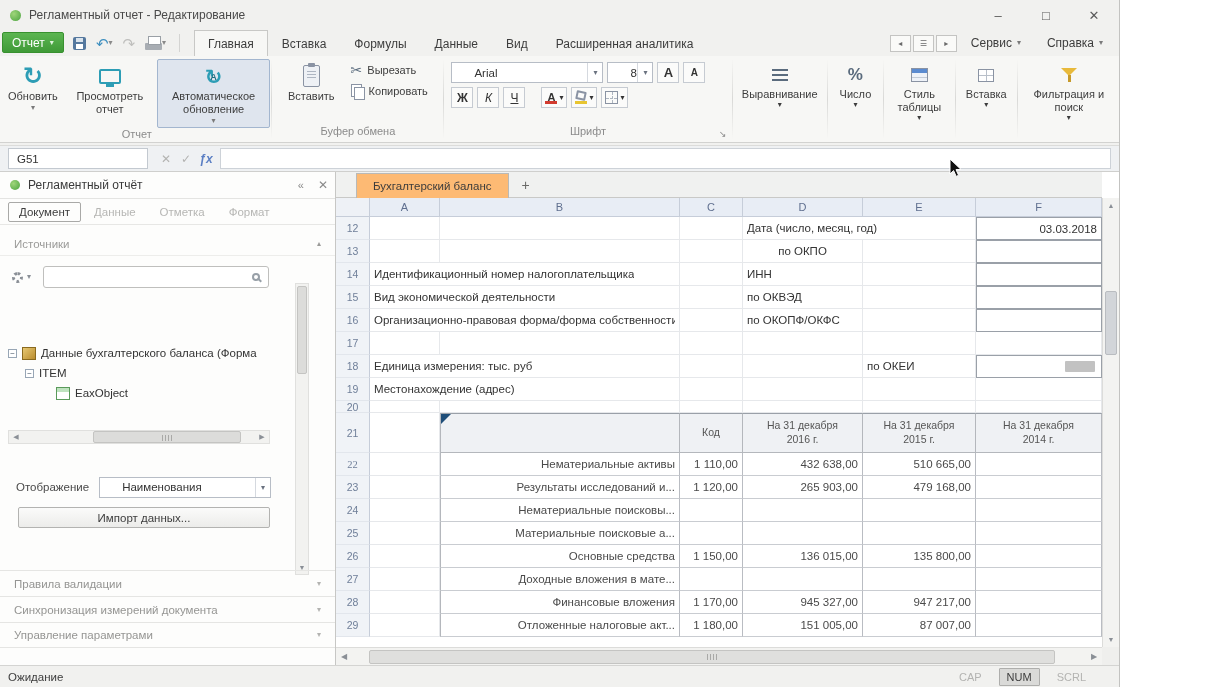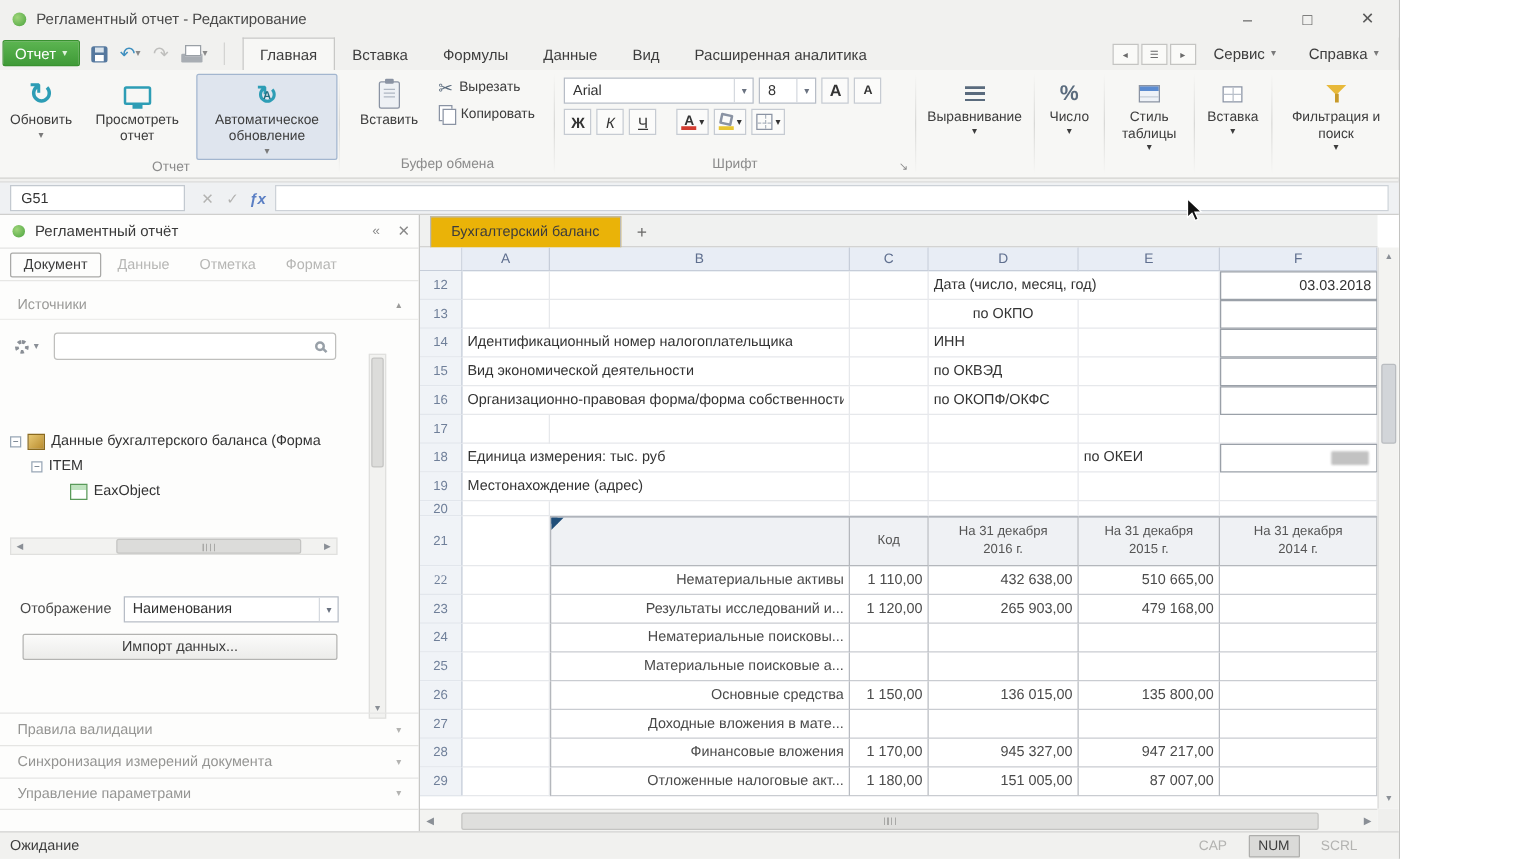--- a/index.html
+++ b/index.html
@@ -61,21 +61,21 @@
   .ic-paste::before{content:"";position:absolute;top:-3px;left:4px;width:7px;height:4px;background:#8a93a3;border-radius:1px}
   .ic-paste::after{content:"";position:absolute;top:5px;left:3px;width:9px;height:1px;background:#aeb6c2;box-shadow:0 3px 0 #aeb6c2,0 6px 0 #aeb6c2}
   .smallcol{display:flex;flex-direction:column;gap:3px;margin-left:6px;padding-top:2px}
   .smallbtn{display:flex;align-items:center;gap:5px;padding:2px 5px;font-size:11px;color:#3d3d3d}
   .ic-cut{color:#5a6b7d;font-size:14px;line-height:1}
   .ic-copy{position:relative;width:13px;height:14px}
   .ic-copy::before,.ic-copy::after{content:"";position:absolute;width:9px;height:11px;background:#fff;border:1px solid #8a93a3}
   .ic-copy::before{left:0;top:0}.ic-copy::after{left:3px;top:3px}
   .fontgroup{display:flex;flex-direction:column;gap:4px;padding:3px 6px 0 6px}
   .frow{display:flex;align-items:center;gap:4px}
-  .combo{height:21px;background:#fff;border:1px solid #b7bdc6;display:flex;align-items:center;padding-left:6px;font-size:11.5px;color:#333}
+  .combo{height:21px;background:#fff;border:1px solid #b7bdc6;display:flex;align-items:center;padding-left:22px;font-size:11.5px;color:#333}
   .combo .cbtn{margin-left:auto;width:15px;height:100%;border-left:1px solid #d5d9df;display:flex;align-items:center;justify-content:center;color:#6a7280;font-size:8px}
   .fbtn{height:21px;min-width:22px;border:1px solid #c6cbd2;background:#fbfbfa;display:flex;align-items:center;justify-content:center;font-size:12px;color:#333;padding:0 3px}
   .fbtn.grp{gap:2px}
   .redbar{display:inline-block;width:12px;height:3px;background:#d23b2f;margin-top:-2px}
   .ic-bucket{width:10px;height:9px;border:2px solid #8a93a3;border-radius:1px;transform:rotate(12deg)}
   .ylwbar{display:inline-block;width:12px;height:3px;background:#e8c531}
   .ic-borders{width:13px;height:13px;border:1px solid #8a93a3;position:relative}
   .ic-borders::before{content:"";position:absolute;left:0;top:6px;width:100%;border-top:1px dashed #aeb6c0}
   .ic-borders::after{content:"";position:absolute;top:0;left:6px;height:100%;border-left:1px dashed #aeb6c0}
   .dlauncher{position:absolute;right:4px;bottom:3px;font-size:9px;color:#8a8a8a}
@@ -147,21 +147,21 @@
   .importbtn{position:absolute;left:18px;top:335px;width:252px;height:21px;border:1px solid #b3b3b1;border-radius:2px;
     background:linear-gradient(#fbfbfa,#ececea);display:flex;align-items:center;justify-content:center;color:#3d3d3d}
   .psections{position:absolute;left:0;right:0;bottom:17px}
   .psection{height:26px;display:flex;align-items:center;padding:0 14px;border-top:1px solid #e5e5e3;color:#959593}
   .psection:last-child{border-bottom:1px solid #e5e5e3}
   .psection .caret{margin-left:auto;color:#b3b3b1}
 
   
   .sheet{position:absolute;left:336px;top:0;right:0;bottom:0;background:#fff}
   .tabbar{position:absolute;left:0;top:0;right:17px;height:26px;background:#f0f1f0;border-bottom:1px solid #c9c9c7;display:flex;align-items:flex-end}
-  .stab{height:25px;margin-left:8px;padding:0 16px;background:#eab308;border:1px solid #b9b9b7;border-bottom:none;display:flex;align-items:center;font-size:11.5px;color:#3c3c3c;position:relative;top:1px}
+  .stab{height:25px;margin-left:20px;padding:0 16px;background:#fdba74;border:1px solid #b9b9b7;border-bottom:none;display:flex;align-items:center;font-size:11.5px;color:#3c3c3c;position:relative;top:1px}
   .addtab{width:22px;height:22px;display:flex;align-items:center;justify-content:center;color:#6a6a68;font-size:14px;margin-left:6px;align-self:center}
   .grid{position:absolute;left:0;top:26px}
   .colhdrs{display:flex;height:19px}
   .colhdr{height:19px;background:#e8edf5;border-right:1px solid #c6cdd9;border-bottom:1px solid #c6cdd9;
     display:flex;align-items:center;justify-content:center;color:#5f6f8f;font-size:11px}
   .colhdr.corner{background:#eef1f6}
   .grow{display:flex}
   .gut{background:#f0f3f7;border-right:1px solid #c6cdd9;border-bottom:1px solid #e2e6ec;
     display:flex;align-items:center;justify-content:center;color:#6f7f99;font-size:10.5px;flex:none}
   .cell{display:flex;align-items:center;padding:0 4px;border-right:1px solid #e6e8eb;border-bottom:1px solid #e6e8eb;

